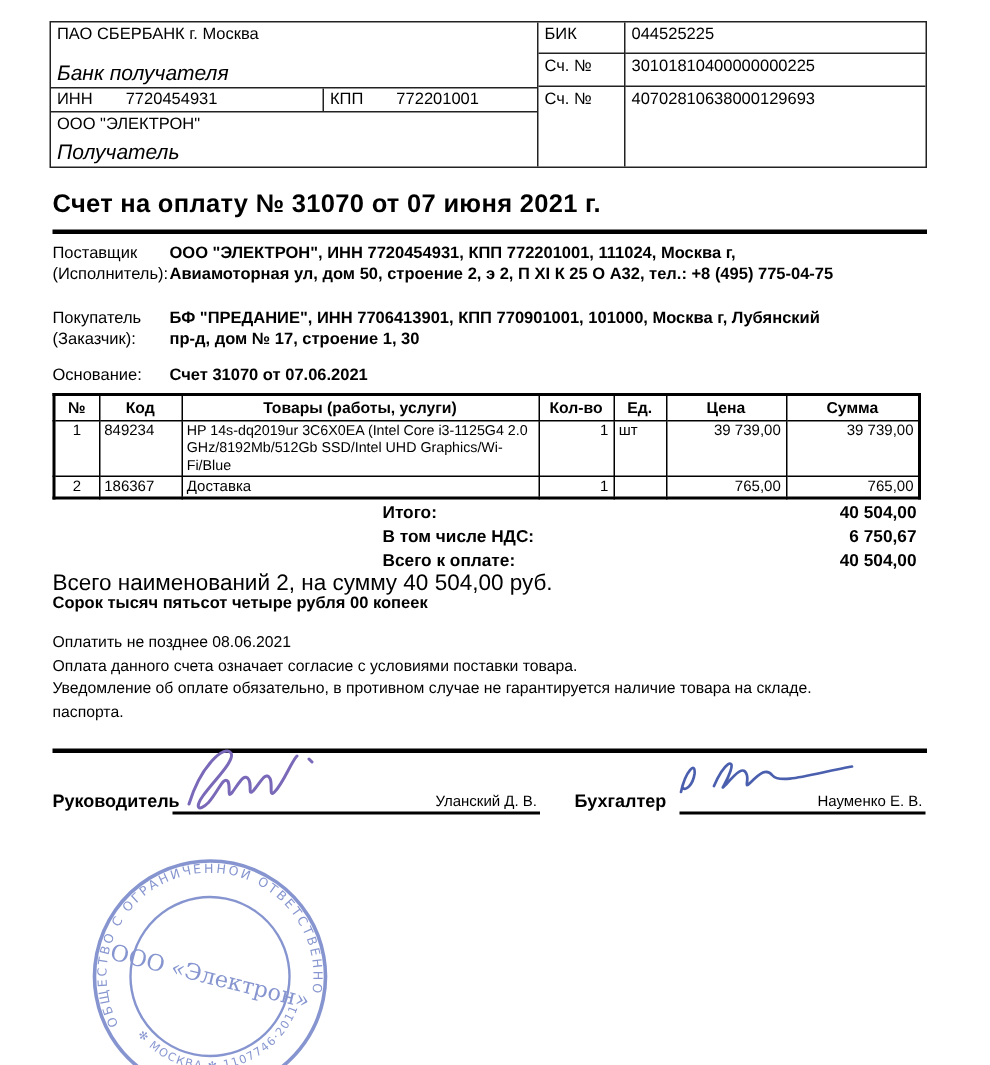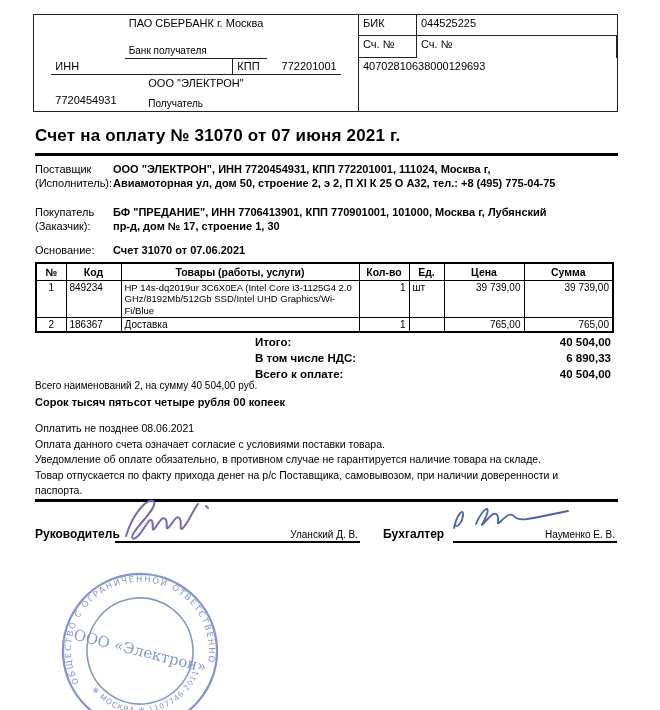--- a/index.html
+++ b/index.html
@@ -4,33 +4,33 @@
 <style>
   * { margin:0; padding:0; box-sizing:border-box; }
   html,body { background:#fff; }
   .page {
     position:relative; width:660px; height:710px; background:#fff;
     font-family:"Liberation Sans", sans-serif; color:#000; overflow:hidden;
   }
   
   .bank-table { position:absolute; left:33px; top:14px; width:585px; height:98px;
     border:1.5px solid #222; display:flex; font-size:11px; }
-  .bt-left { width:325px; border-right:1.5px solid #222; display:flex; flex-direction:column;align-items:center; }
+  .bt-left { width:325px; border-right:1.5px solid #222; display:flex; flex-direction:column; }
   .bt-row-a { height:44px; border-bottom:1px solid #222; padding:2px 4px;
     display:flex; flex-direction:column; justify-content:space-between; }
   .bt-row-b { height:16px; border-bottom:1px solid #222; display:flex; }
-  .bt-cell-inn { width:182px; border-right:1px solid #222; display:flex; gap:22px; padding:1px 4px;flex-direction:column; }
+  .bt-cell-inn { width:182px; border-right:1px solid #222; display:flex; gap:22px; padding:1px 4px; }
   .bt-cell-kpp { flex:1; display:flex; gap:22px; padding:1px 4px; }
   .bt-row-c { flex:1; padding:2px 4px; display:flex; flex-direction:column; justify-content:space-between; }
   .bt-right { flex:1; display:grid; grid-template-columns:58px 1fr; grid-template-rows:21px 22px 1fr; }
   .bt-right > div { padding:2px 4px; }
   .cell-bl { border-bottom:1px solid #222; border-right:1px solid #222; }
   .cell-bv { border-bottom:1px solid #222; }
   .cell-l  { border-right:1px solid #222; }
-  .small { font-size:10px; }
+  .small { font-size:14px;font-style:italic; }
   
   .invoice-title { position:absolute; left:35px; top:126px; font-size:17px; font-weight:bold; letter-spacing:.2px; }
   .hr { position:absolute; left:35px; width:583px; height:2.5px; background:#000; }
   .hr1 { top:153px; } .hr2 { top:499px; }
   
   .party { position:absolute; left:35px; width:585px; display:flex; font-size:11px; line-height:14px; }
   .party .plabel { width:78px; flex:none; }
   .party .pvalue { font-weight:bold; }
   .supplier { top:162px; } .buyer { top:205px; } .basis { top:243px; }
   
@@ -41,21 +41,21 @@
   .col-num{width:30px} .col-code{width:55px} .col-name{width:238px}
   .col-qty{width:50px} .col-unit{width:35px} .col-price{width:80px} .col-sum{width:89px}
   .ta-c{text-align:center} .ta-r{text-align:right}
   .item-desc { font-size:9.5px; line-height:11.5px; }
   
   .totals { position:absolute; left:255px; top:336px; width:356px; font-size:11.5px; font-weight:bold; }
   .total-row { display:flex; justify-content:space-between; margin-bottom:4px; }
   .total-row .tlabel { text-align:right; }
   .total-row .tvalue { width:88px; text-align:right; }
   
-  .summary-count { position:absolute; left:35px; top:380px; font-size:10px;text-align:right; }
+  .summary-count { position:absolute; left:35px; top:380px; font-size:15px;text-align:right; }
   .amount-words  { position:absolute; left:35px; top:396px; font-size:11px; font-weight:bold; }
   .terms { position:absolute; left:35px; top:421px; width:600px; font-size:10.5px; line-height:15.5px; }
   
   .sig-label { position:absolute; font-size:12px; font-weight:bold; }
   .sig-line { position:absolute; height:1.5px; background:#000; }
   .sig-name { position:absolute; font-size:10px; text-align:right; }
   .sig-svg { position:absolute; }
   
   .stamp { position:absolute; left:55px; top:566px; width:170px; height:170px;
     opacity:.62; transform:rotate(-10deg); }
@@ -83,20 +83,21 @@
       </div>
       <div class="bt-row-c">
         <div>ООО "ЭЛЕКТРОН"</div>
         <div class="small">Получатель</div>
       </div>
     </div>
     <div class="bt-right">
       <div class="cell-bl">БИК</div>
       <div class="cell-bv">044525225</div>
       <div class="cell-bl">Сч. №</div>
+      <div class="cell-bv">30101810400000000225</div>
       <div class="cell-l">Сч. №</div>
       <div>40702810638000129693</div>
     </div>
   </div>
 
   <div class="invoice-title">Счет на оплату № 31070 от 07 июня 2021 г.</div>
   <div class="hr hr1"></div>
 
   <div class="party supplier">
     <div class="plabel">
@@ -168,36 +169,35 @@
     </tbody>
   </table>
 
   <div class="totals">
     <div class="total-row">
       <span class="tlabel">Итого:</span>
       <span class="tvalue">40 504,00</span>
     </div>
     <div class="total-row">
       <span class="tlabel">В том числе НДС:</span>
-      <span class="tvalue">6 890,33</span>
+      <span class="tvalue">6 750,67</span>
     </div>
     <div class="total-row">
       <span class="tlabel">Всего к оплате:</span>
       <span class="tvalue">40 504,00</span>
     </div>
   </div>
 
   <div class="summary-count">Всего наименований 2, на сумму 40 504,00 руб.</div>
   <div class="amount-words">Сорок тысяч пятьсот четыре рубля 00 копеек</div>
 
   <div class="terms">
     <div>Оплатить не позднее 08.06.2021</div>
     <div>Оплата данного счета означает согласие с условиями поставки товара.</div>
     <div>Уведомление об оплате обязательно, в противном случае не гарантируется наличие товара на складе.</div>
-    <div>Товар отпускается по факту прихода денег на р/с Поставщика, самовывозом, при наличии доверенности и</div>
     <div>паспорта.</div>
   </div>
 
   <div class="hr hr2"></div>
 
   <div class="sig-label" style="left:35px; top:527px;">Руководитель</div>
   <div class="sig-line" style="left:115px; top:541px; width:245px;"></div>
   <div class="sig-name" style="left:268px; top:529px; width:90px;">Уланский Д. В.</div>
   <svg class="sig-svg" style="left:118px; top:494px;" width="135" height="48" viewBox="0 0 135 48">
     <path d="M8,42 C16,16 32,2 36,8 C39,13 24,27 17,37 C12,44 14,48 21,41 C28,33 31,23 34,27 C36,31 33,39 37,34 C42,27 45,21 48,26 C50,30 47,37 51,33 C56,27 59,20 62,25 C64,29 61,38 65,34 C71,28 76,14 80,10 M88,12 l2,2" fill="none" stroke="#7a68b8" stroke-width="2" stroke-linecap="round"></path>

